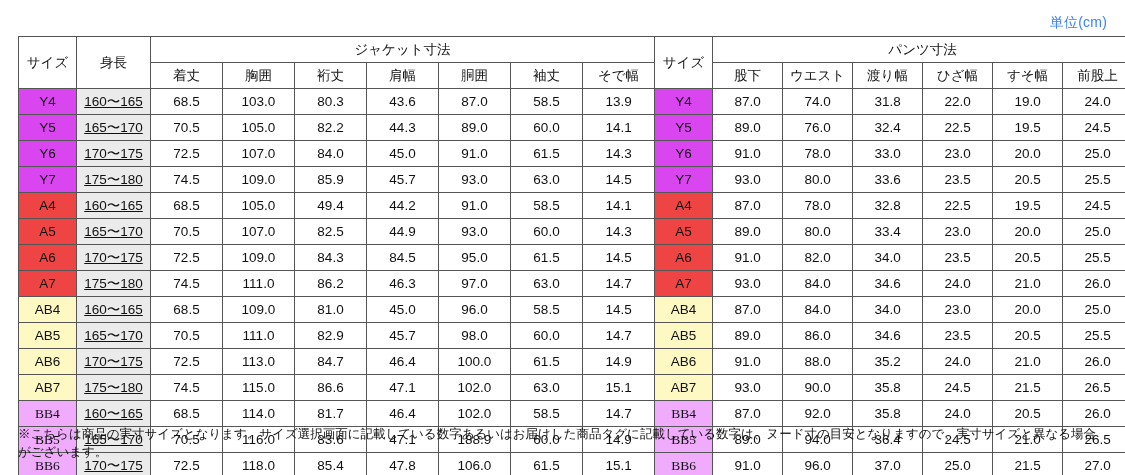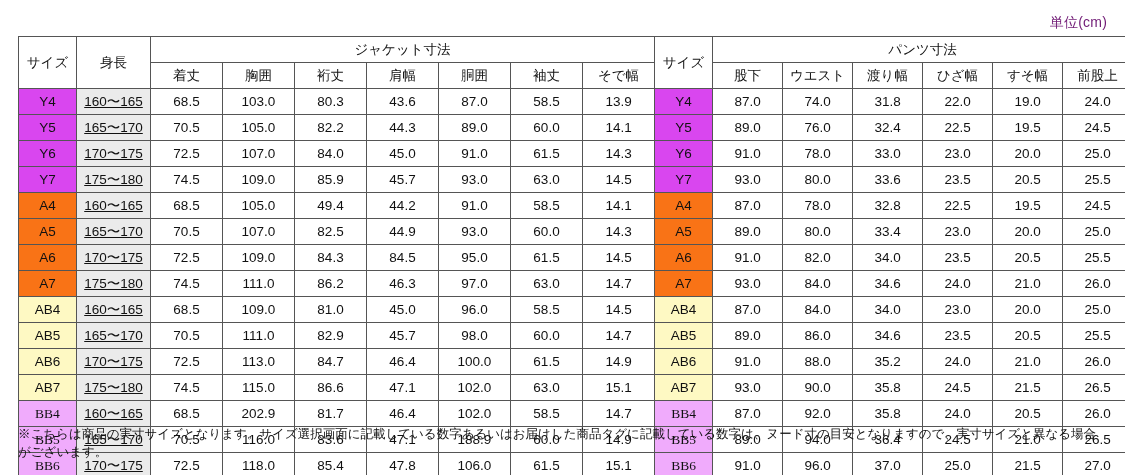--- a/index.html
+++ b/index.html
@@ -18,21 +18,21 @@
     position: relative;
     width: 1125px;
     height: 475px;
     box-sizing: border-box;
   }
   .unit-note {
     position: absolute;
     top: 14px;
     right: 18px;
     font-size: 14px;
-    color: #701a75;
+    color: #3b82f6;
     letter-spacing: 0.2px;
   }
   .table-wrap {
     position: absolute;
     top: 36px;
     left: 18px;
     width: 1089px;
   }
   table.size-table {
     border-collapse: collapse;
@@ -58,21 +58,21 @@
     margin-left: 12px;
   }
   .grp-head {
     font-size: 14px;
   }
   .hdr-cell {
     font-size: 13.5px;
   }
   
   .sz-y { background: #d946ef; }
-  .sz-a { background: #f97316; }
+  .sz-a { background: #ef4444; }
   .sz-ab { background: #fef9c3; }
   .sz-bb { background: #f0abfc; font-family: Liberation Serif, serif; }
   .height-cell {
     background: #ebebeb;
     text-decoration: underline;
   }
   .note {
     position: absolute;
     left: 18px;
     right: 18px;
@@ -352,21 +352,21 @@
             <td>90.0</td>
             <td>35.8</td>
             <td>24.5</td>
             <td>21.5</td>
             <td>26.5</td>
           </tr>
           <tr>
             <td class="sz-bb">BB4</td>
             <td class="height-cell">160〜165</td>
             <td>68.5</td>
-            <td>202.9</td>
+            <td>114.0</td>
             <td>81.7</td>
             <td>46.4</td>
             <td>102.0</td>
             <td>58.5</td>
             <td>14.7</td>
             <td class="sz-bb">BB4</td>
             <td>87.0</td>
             <td>92.0</td>
             <td>35.8</td>
             <td>24.0</td>

